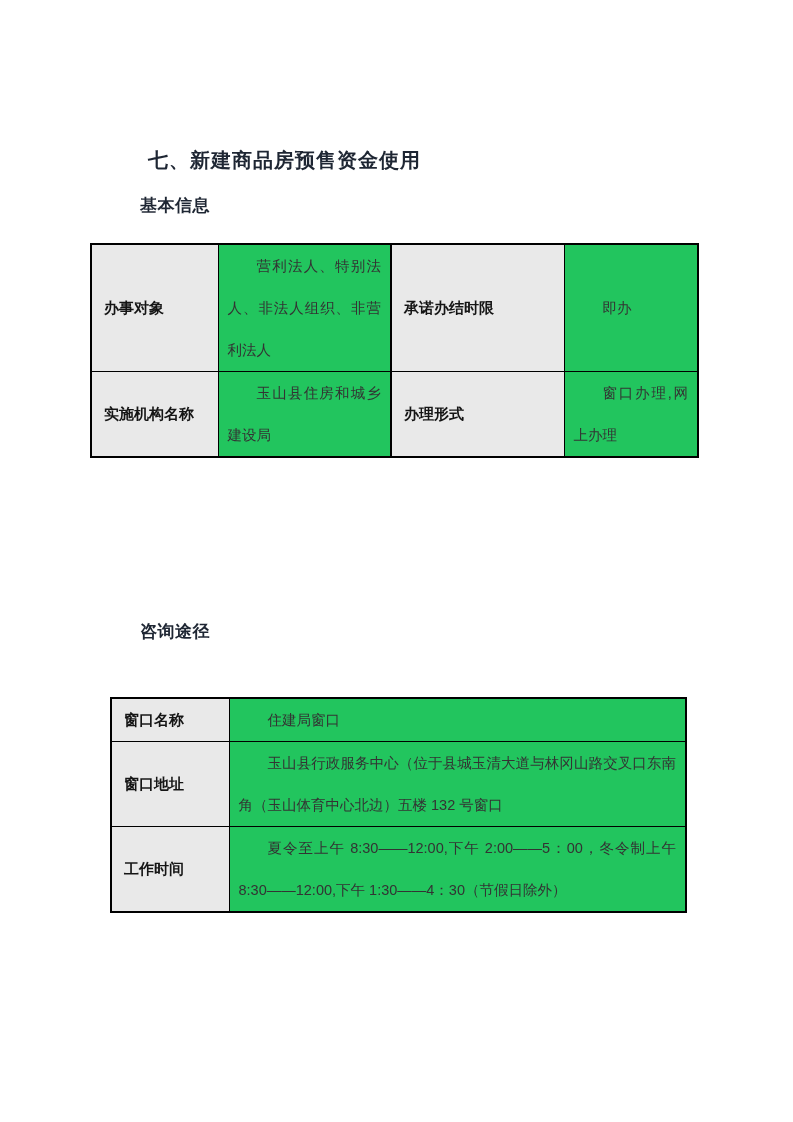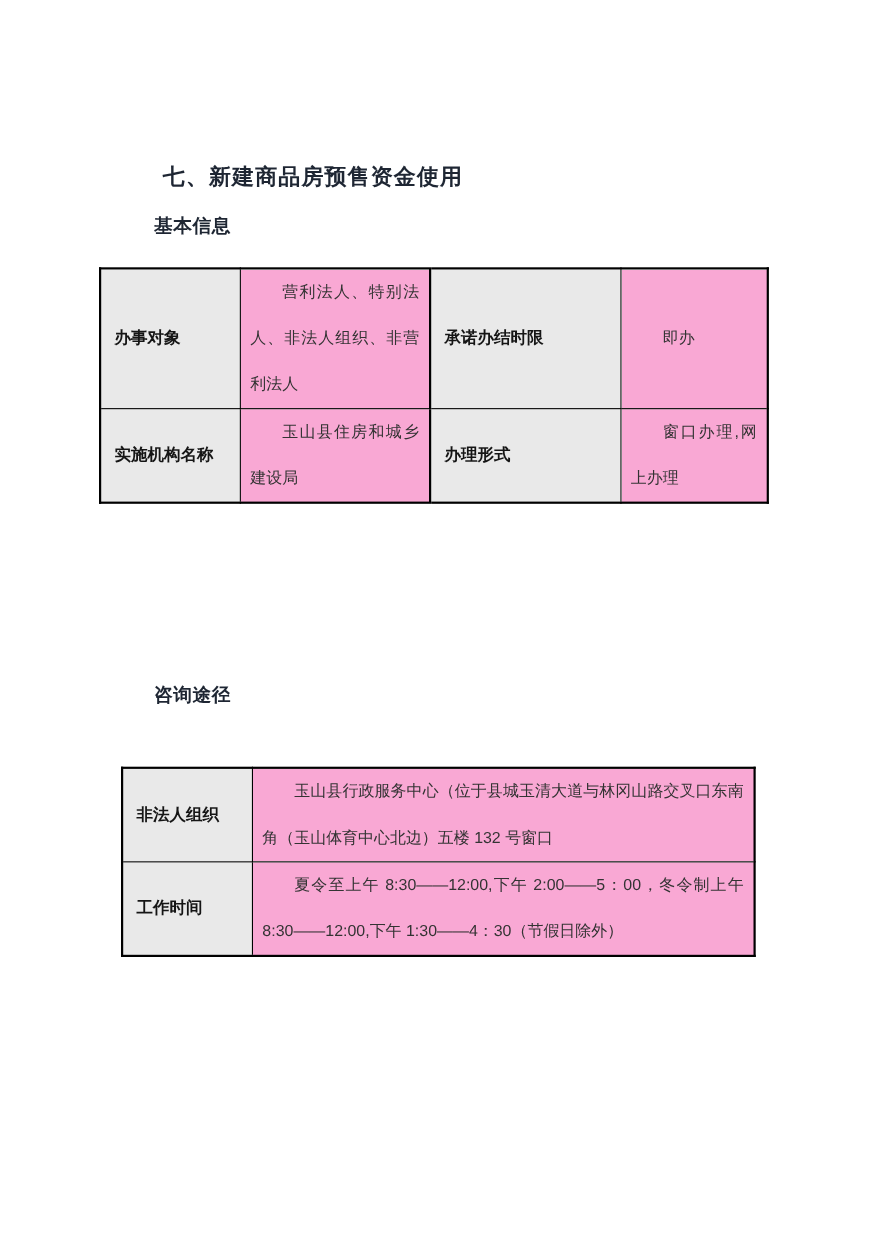--- a/index.html
+++ b/index.html
@@ -57,21 +57,21 @@
     background: #e9e9e9;
     font-weight: bold;
     text-align: left;
     vertical-align: middle;
     font-size: 15px;
     line-height: 38px;
     color: #151515;
     padding: 0 12px;
   }
   td.val {
-    background: #f9a8d4;
+    background: #22c55e;
     text-align: justify;
     text-indent: 2em;
     vertical-align: middle;
     font-size: 14.5px;
     line-height: 42px;
     color: #333333;
     padding: 0 9px;
   }
   
   .tbl1 td.mid { border-left: 2.5px solid #000; }
@@ -120,21 +120,25 @@
 
   <h2 class="sec-heading h-consult">咨询途径</h2>
 
   <table class="tbl tbl2">
     <colgroup>
       <col style="width:118px">
         <col style="width:457px">
     </colgroup>
     <tbody>
       <tr>
-        <td class="lab">非法人组织</td>
+        <td class="lab">窗口名称</td>
+        <td class="val">住建局窗口</td>
+      </tr>
+      <tr>
+        <td class="lab">窗口地址</td>
         <td class="val">玉山县行政服务中心（位于县城玉清大道与林冈山路交叉口东南角（玉山体育中心北边）五楼 132 号窗口</td>
       </tr>
       <tr>
         <td class="lab">工作时间</td>
         <td class="val">夏令至上午 8:30——12:00,下午 2:00——5：00，冬令制上午 8:30——12:00,下午 1:30——4：30（节假日除外）</td>
       </tr>
     </tbody>
   </table>
 
   <div class="page-number">495</div>

